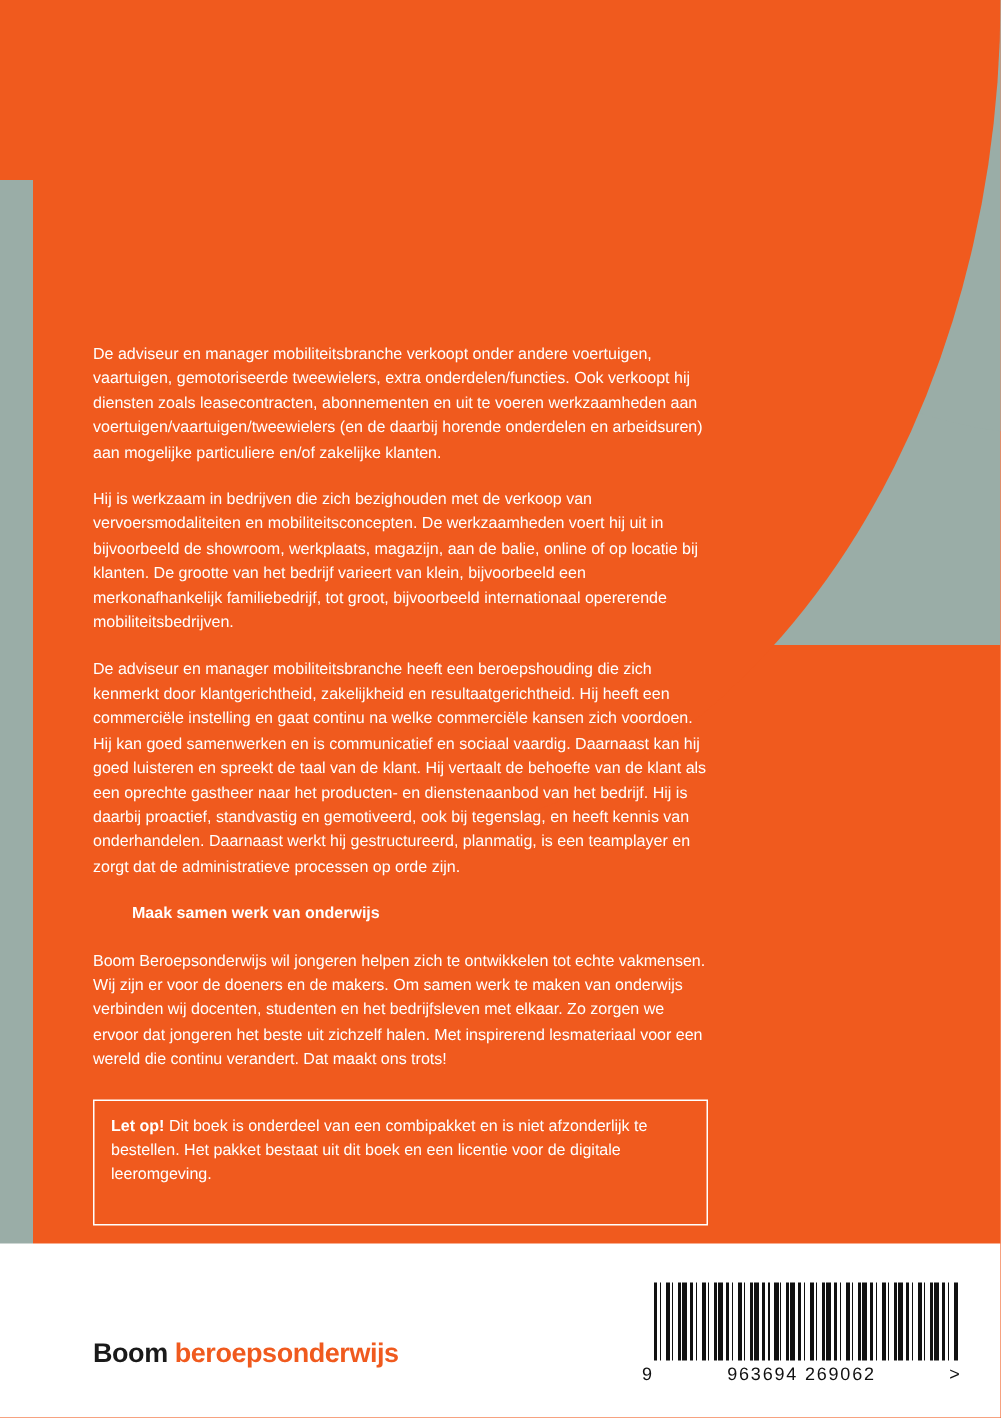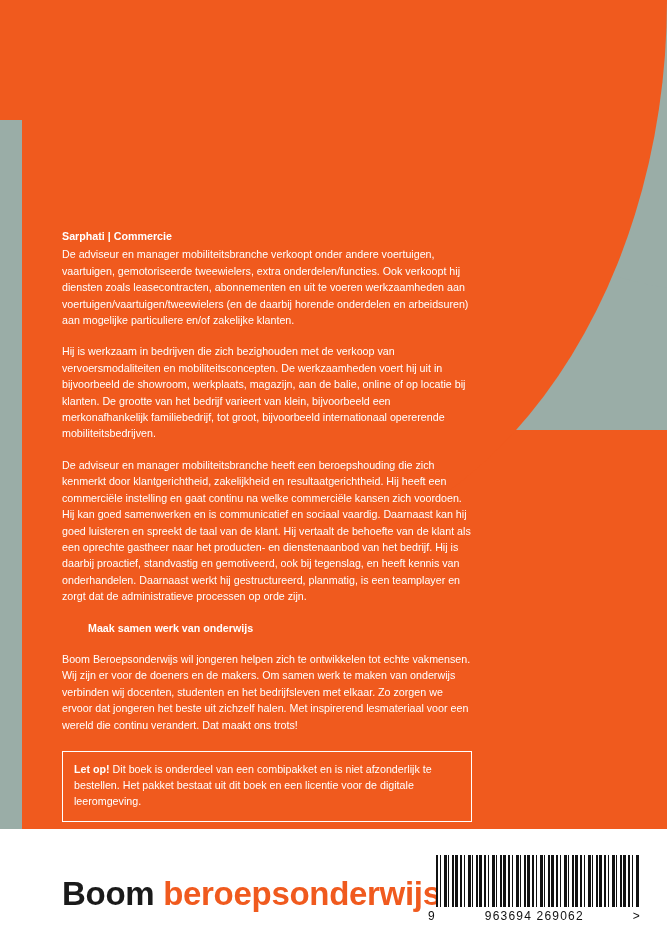--- a/index.html
+++ b/index.html
@@ -97,41 +97,41 @@
     margin: 0 0 15px 0;
   }
   .section-head {
     margin: 0 0 1px 0;
     font-weight: bold;
     padding-left: 26px;
   }
   .note-box {
     margin-top: 18px;
     border: 1px solid #ffffff;
-    padding: 9px 11px 11px 11px;
+    padding: 9px 11px 25px 11px;
     font-size: 10.7px;
     line-height: 16.2px;
   }
   .note-box b {
     font-weight: bold;
   }
 
   .footer {
     position: absolute;
     left: 0;
     bottom: 0;
     width: 667px;
     height: 116px;
     z-index: 8;
   }
   .logo {
     position: absolute;
     left: 62px;
     bottom: 32px;
-    font-size: 33px;
+    font-size: 18px;
     letter-spacing: -0.3px;
     white-space: nowrap;
   }
   .logo .boom {
     color: #1a1a1a;
     font-weight: bold;
   }
   .logo .bo {
     color: #f05a1e;
     font-weight: bold;
@@ -175,21 +175,20 @@
 
 <div class="page">
   <div class="shape-grey-right"></div>
   <div class="shape-grey-top"></div>
   <div class="shape-orange-curve"></div>
   <div class="shape-left-strip"></div>
   <div class="shape-left-notch"></div>
   <div class="white-bottom"></div>
 
   <div class="content">
-    <h2>Sarphati | Commercie</h2>
     <p>De adviseur en manager mobiliteitsbranche verkoopt onder andere voertuigen, vaartuigen, gemotoriseerde tweewielers, extra onderdelen/functies. Ook verkoopt hij diensten zoals leasecontracten, abonnementen en uit te voeren werkzaamheden aan voertuigen/vaartuigen/tweewielers (en de daarbij horende onderdelen en arbeidsuren) aan mogelijke particuliere en/of zakelijke klanten.</p>
     <p>Hij is werkzaam in bedrijven die zich bezighouden met de verkoop van vervoersmodaliteiten en mobiliteitsconcepten. De werkzaamheden voert hij uit in bijvoorbeeld de showroom, werkplaats, magazijn, aan de balie, online of op locatie bij klanten. De grootte van het bedrijf varieert van klein, bijvoorbeeld een merkonafhankelijk familiebedrijf, tot groot, bijvoorbeeld internationaal opererende mobiliteitsbedrijven.</p>
     <p>De adviseur en manager mobiliteitsbranche heeft een beroepshouding die zich kenmerkt door klantgerichtheid, zakelijkheid en resultaatgerichtheid. Hij heeft een commerciële instelling en gaat continu na welke commerciële kansen zich voordoen. Hij kan goed samenwerken en is communicatief en sociaal vaardig. Daarnaast kan hij goed luisteren en spreekt de taal van de klant. Hij vertaalt de behoefte van de klant als een oprechte gastheer naar het producten- en dienstenaanbod van het bedrijf. Hij is daarbij proactief, standvastig en gemotiveerd, ook bij tegenslag, en heeft kennis van onderhandelen. Daarnaast werkt hij gestructureerd, planmatig, is een teamplayer en zorgt dat de administratieve processen op orde zijn.</p>
     <p class="section-head">Maak samen werk van onderwijs</p>
     <p>Boom Beroepsonderwijs wil jongeren helpen zich te ontwikkelen tot echte vakmensen. Wij zijn er voor de doeners en de makers. Om samen werk te maken van onderwijs verbinden wij docenten, studenten en het bedrijfsleven met elkaar. Zo zorgen we ervoor dat jongeren het beste uit zichzelf halen. Met inspirerend lesmateriaal voor een wereld die continu verandert. Dat maakt ons trots!</p>
 
     <div class="note-box">
       <b>Let op!</b><span> Dit boek is onderdeel van een combipakket en is niet afzonderlijk te bestellen. Het pakket bestaat uit dit boek en een licentie voor de digitale leeromgeving.</span>
     </div>
   </div>

